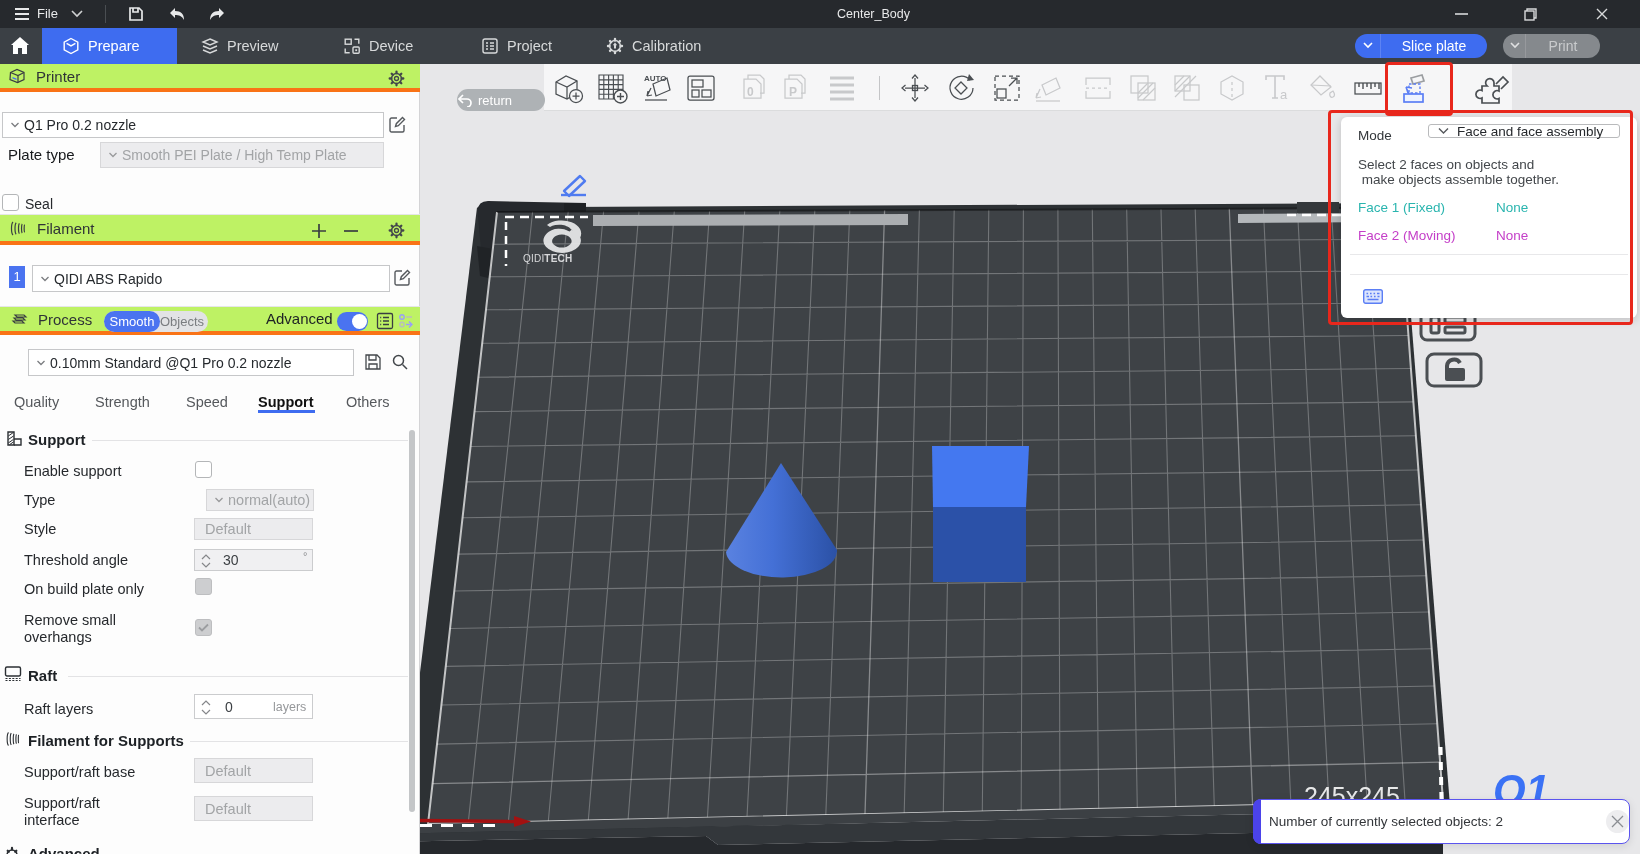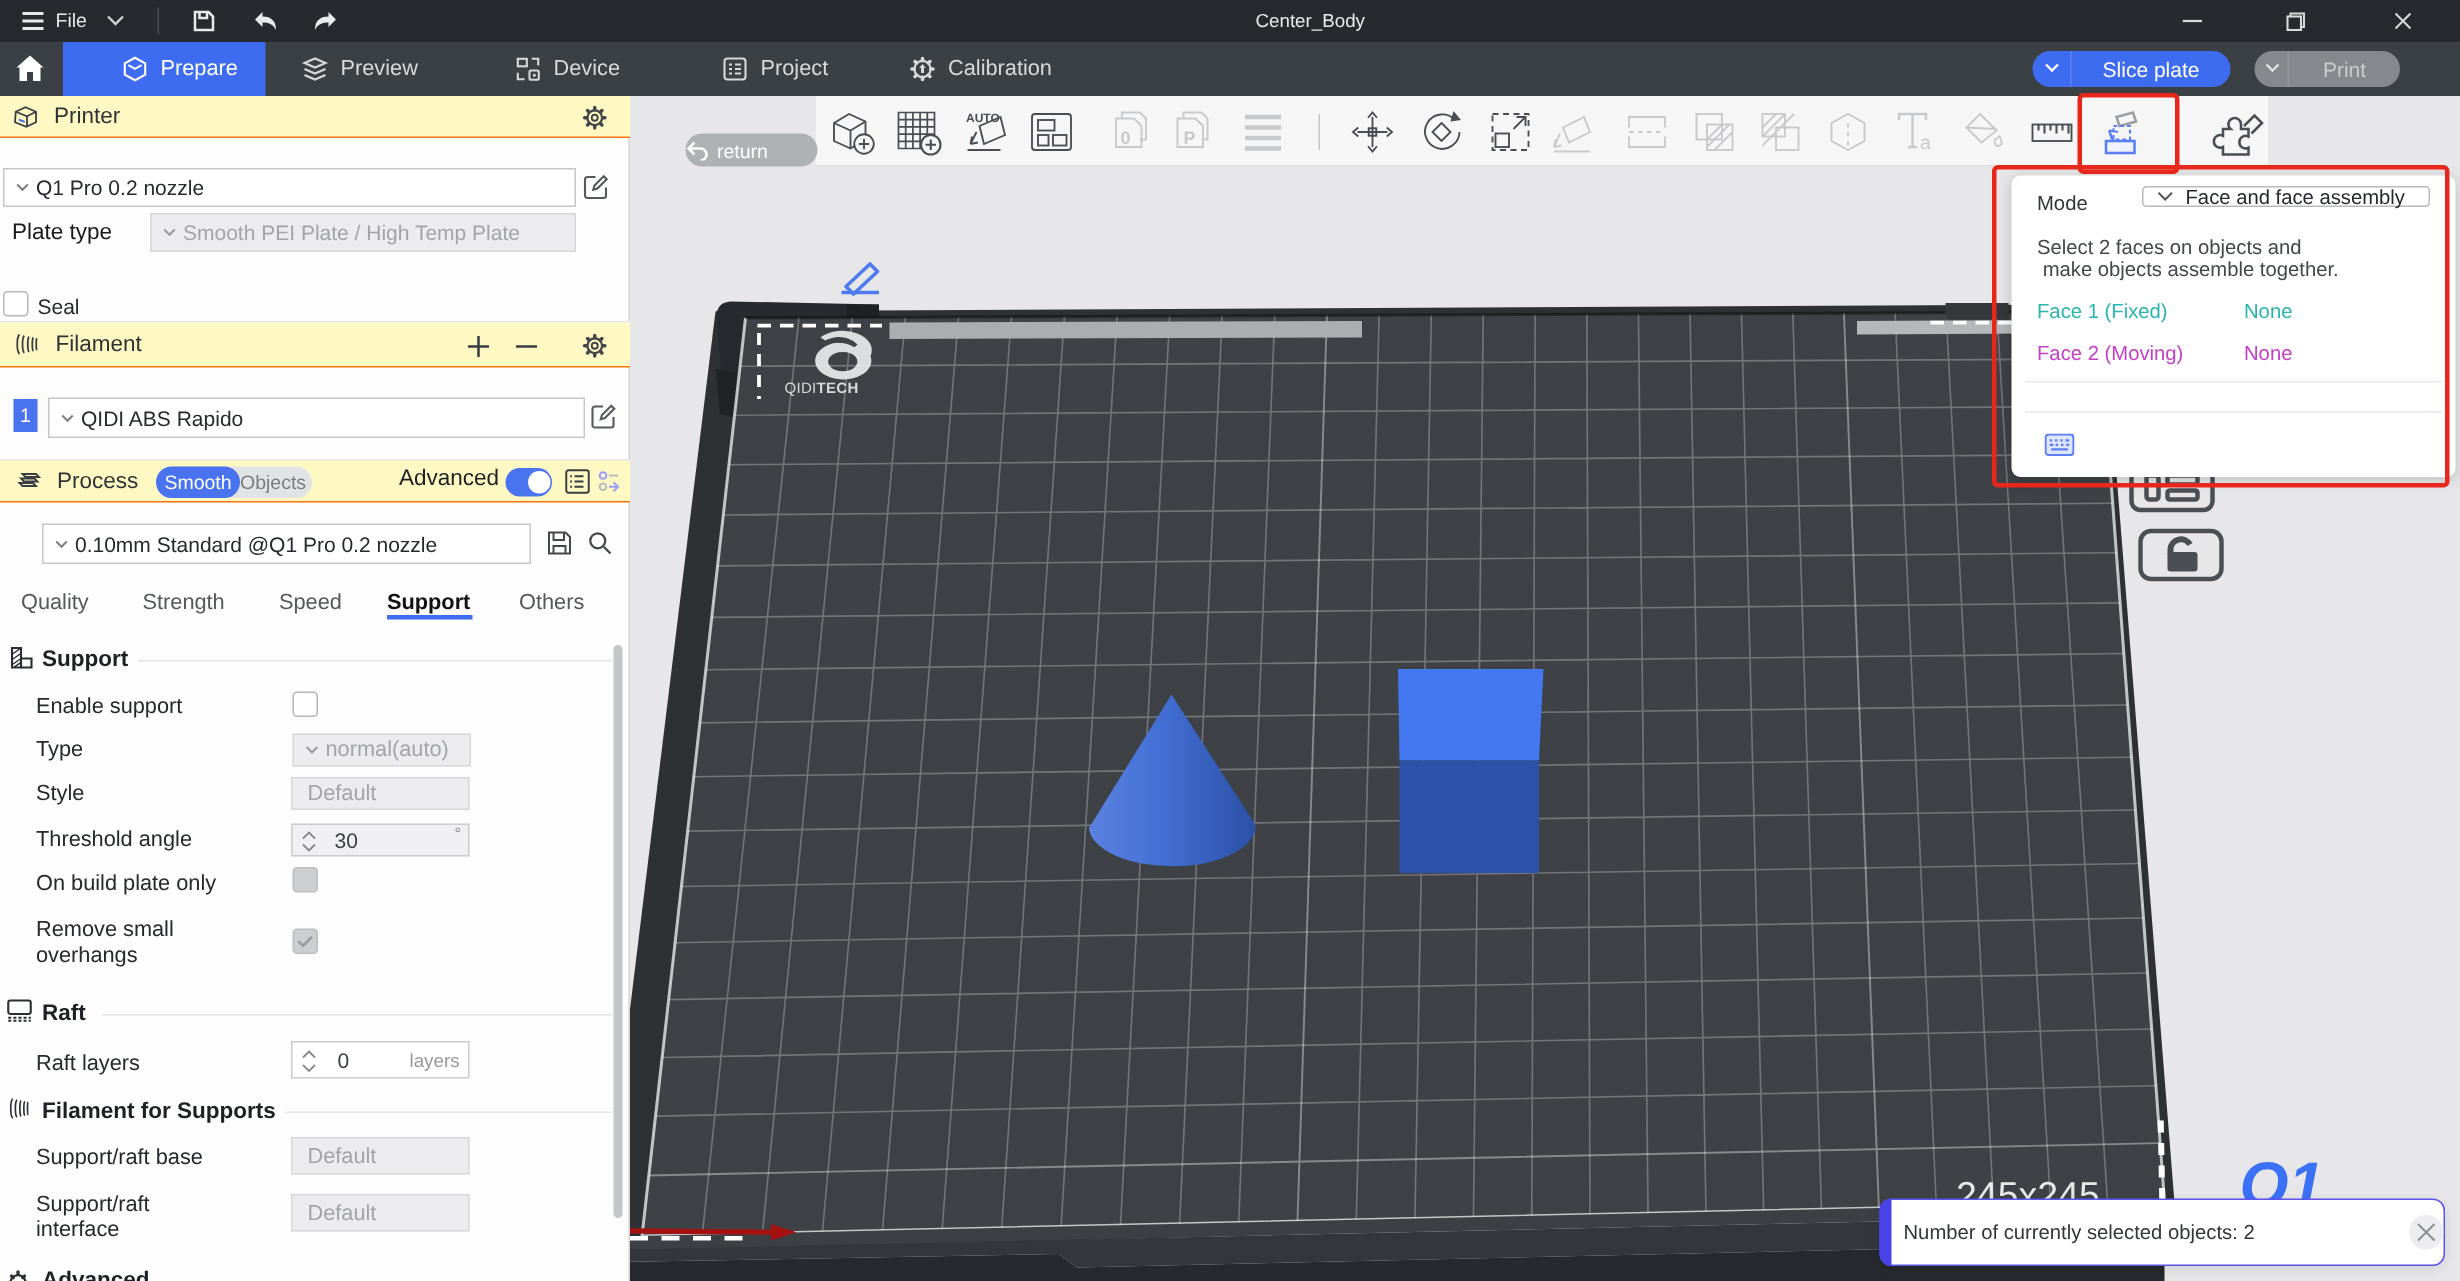--- a/index.html
+++ b/index.html
@@ -5,21 +5,21 @@
 .abs{position:absolute}
 
 #titlebar{position:absolute;left:0;top:0;width:1640px;height:28px;background:#26292d;color:#e8e9ea}
 #titlebar .t{position:absolute;top:0;height:28px;line-height:28px;font-size:13px}
 
 #tabbar{position:absolute;left:0;top:28px;width:1640px;height:36px;background:#3b4045;color:#dcdedf}
 .tab{position:absolute;top:0;height:36px;display:flex;align-items:center;gap:8px;font-size:14.5px;color:#d7d9da}
 .tab.active{background:#3e6cf0;color:#fff}
 
 #sidebar{position:absolute;left:0;top:64px;width:420px;height:790px;background:#fdfdfd;border-right:1px solid #d4d4d6}
-.sechead{position:absolute;left:0;width:420px;background:#fef9c3;border-top:1px solid #e6e6e8;border-bottom:1px solid #f97316;display:flex;align-items:center}
+.sechead{position:absolute;left:0;width:420px;background:#bef264;border-top:1px solid #e6e6e8;border-bottom:4px solid #f97316;display:flex;align-items:center}
 .sechead .nm{font-size:15px;color:#2f3337;margin-left:10px}
 .combo{position:absolute;background:#fff;border:1px solid #c6c7c9;display:flex;align-items:center;font-size:14px;color:#262a2e}
 .combo.dis{background:#ececee;border-color:#d7d7d9;color:#a2a4a6}
 .chev{width:10px;height:10px;flex:none;margin:0 4px 0 7px}
 .lbl{position:absolute;font-size:14.5px;color:#26292d}
 .glbl{position:absolute;font-size:15px;font-weight:bold;color:#1d2125}
 .hair{position:absolute;height:1px;background:#e3e3e5}
 .cbox{position:absolute;width:17px;height:17px;border:1px solid #b4b6b8;border-radius:3px;background:#fff}
 .cbox.dis{background:#cdced0;border-color:#bdbec0}
 .spin{position:absolute;border:1px solid #cbccce;background:#f0f0f2;font-size:14px;color:#3c4044}
@@ -66,21 +66,21 @@
     </svg>
   <svg class="abs" style="left:1596px;top:8px" width="12" height="12" viewBox="0 0 12 12">
       <path d="M1 1l10 10M11 1L1 11" stroke="#d8d9da" stroke-width="1.4"></path>
     </svg>
 </div>
 
 <div id="tabbar">
   <svg class="abs" style="left:9px;top:7px" width="22" height="22" viewBox="0 0 22 22">
       <path d="M11 2L2 10h2v9h5v-6h4v6h5v-9h2z" fill="#fff"></path>
     </svg>
-  <div class="tab active" style="left:42px;width:135px;padding-left:39px">
+  <div class="tab active" style="left:42px;width:135px;padding-left:20px">
     <svg width="18" height="18" viewBox="0 0 18 18">
         <path d="M9 1.5L15.8 5.2v7.6L9 16.5 2.2 12.8V5.2z" fill="none" stroke="#fff" stroke-width="1.4"></path>
         <path d="M4.6 6.4L9 8.9l4.4-2.5" fill="none" stroke="#fff" stroke-width="1.4"></path>
       </svg>
     Prepare</div>
   <div class="tab" style="left:201px;width:100px">
     <svg width="18" height="18" viewBox="0 0 18 18">
         <g fill="none" stroke="#d7d9da" stroke-width="1.4">
           <path d="M9 2L16 5 9 8 2 5z"></path>
           <path d="M2 9l7 3 7-3M2 13l7 3 7-3"></path>
@@ -257,21 +257,21 @@
         <path d="M2 2h6v13H2z"></path>
         <path d="M8 15h7v-6H8"></path>
       </g>
       <path d="M2.3 6l5-3.5M2.3 9.5L7.5 6M2.3 13l5-3.5M3.5 14.7l4-2.8" stroke="#2b2f33" stroke-width="1"></path>
     </svg>
   <div class="glbl" style="left:28px;top:367px">Support</div>
   <div class="hair" style="left:92px;top:376px;width:316px"></div>
   <div class="lbl" style="left:24px;top:399px">Enable support</div>
   <div class="cbox" style="left:195px;top:397px"></div>
   <div class="lbl" style="left:24px;top:428px">Type</div>
-  <div class="combo dis" style="left:195px;top:425px;width:119px;height:22px;font-size:14.5px"><svg class="chev" viewBox="0 0 10 10">
+  <div class="combo dis" style="left:206px;top:425px;width:108px;height:22px;font-size:14.5px"><svg class="chev" viewBox="0 0 10 10">
         <path d="M1.5 3l3.5 3.5L8.5 3" fill="none" stroke="#98999b" stroke-width="1.3"></path>
       </svg>normal(auto)</div>
   <div class="lbl" style="left:24px;top:457px">Style</div>
   <div class="combo dis" style="left:194px;top:454px;width:119px;height:22px;font-size:14.5px;padding-left:10px">Default</div>
   <div class="lbl" style="left:24px;top:488px">Threshold angle</div>
   <div class="spin" style="left:194px;top:485px;width:119px;height:22px">
     <svg class="abs" style="left:5px;top:3px" width="12" height="16" viewBox="0 0 12 16">
         <path d="M2 6l4-4 4 4M2 10l4 4 4-4" fill="none" stroke="#85878a" stroke-width="1.2"></path>
       </svg>
     <span class="abs" style="left:28px;top:2px">30</span>

